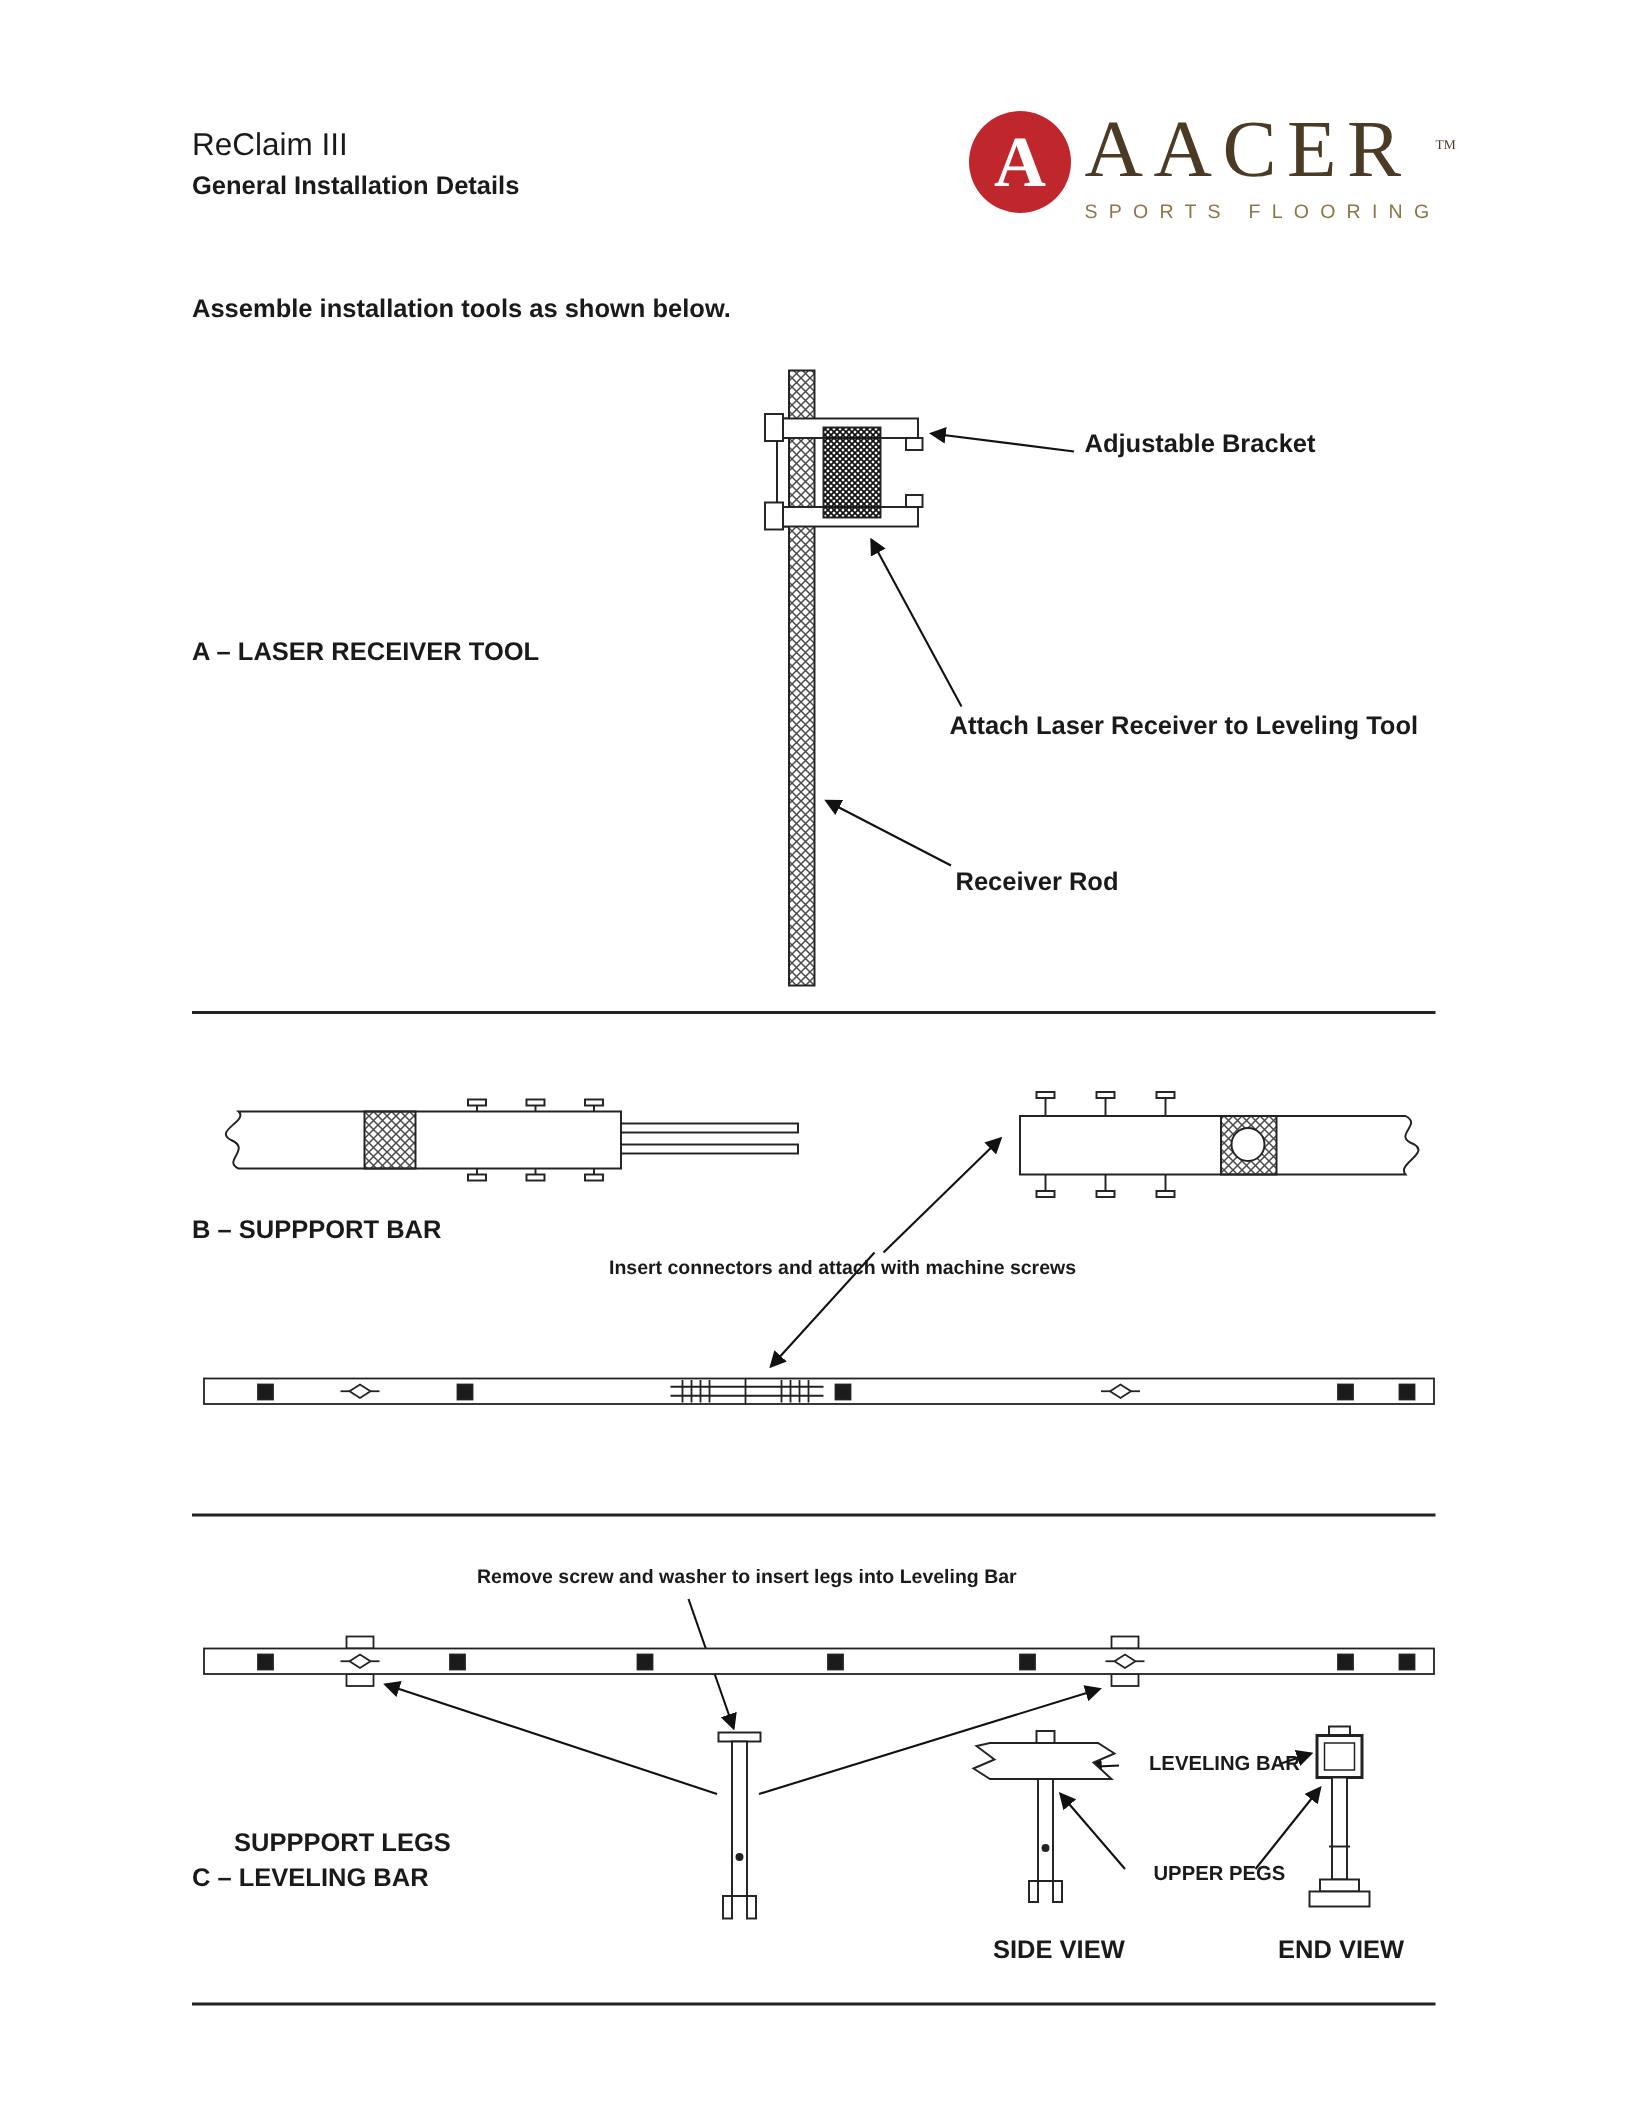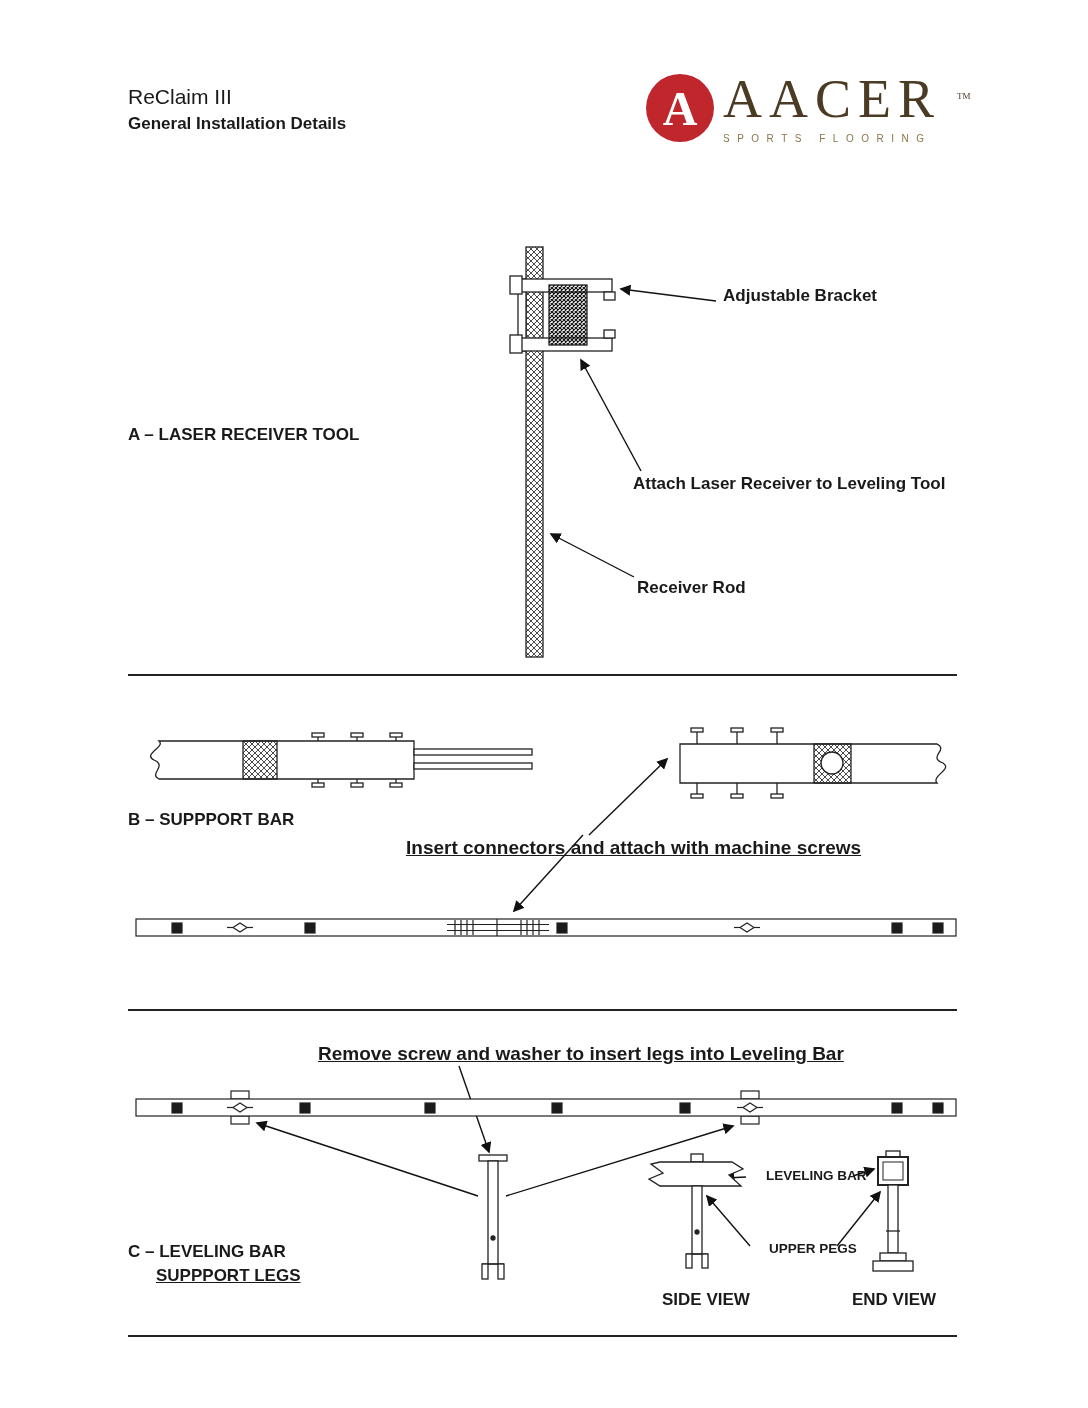--- a/index.html
+++ b/index.html
@@ -4,37 +4,37 @@
 <style>
   html,body { margin:0; padding:0; background:#fff; }
   .page {
     position:relative; width:1088px; height:1408px; background:#ffffff;
     font-family:"Liberation Sans", sans-serif; color:#1a1a1a; overflow:hidden;
   }
   svg.art { position:absolute; left:0; top:0; }
   .lbl { position:absolute; white-space:nowrap; line-height:1.2; }
   .t21 { font-size:21px; }
   .t17 { font-size:17px; }
-  .t175 { font-size:19px;text-decoration:underline; }
+  .t175 { font-size:13px; }
   .t13 { font-size:13.5px;padding-left:16px; }
   .b { font-weight:700; }
   
   .logo { position:absolute; display:flex; align-items:flex-start; gap:9px; }
   .logo-circle {
     width:68px; height:68px; border-radius:50%; background:#c0272d; color:#ffffff;
     display:flex; align-items:center; justify-content:center;
     font-family:"Liberation Serif", serif; font-size:48px; font-weight:700; margin-top:2px;
   }
   .logo-brand {
     font-family:"Liberation Serif", serif; font-size:54px; line-height:1;
     letter-spacing:7px; color:#4b3a24;
   }
   .logo-tm { font-size:9px; color:#4b3a24; vertical-align:18px; letter-spacing:0; margin-left:16px; }
   .logo-tagline {
-    font-size:10px; letter-spacing:7.5px; color:#8c7549; margin-top:7px;
+    font-size:13px; letter-spacing:7.5px; color:#8c7549; margin-top:7px;
   }
 </style>
 </head>
 <body>
 
 <div class="page">
 
   <svg class="art" width="1088" height="1408" viewBox="0 0 1088 1408">
     <defs>
       <pattern id="xh" width="6" height="6" patternUnits="userSpaceOnUse">
@@ -203,30 +203,31 @@
   <div class="logo" style="left:646px; top:72px;">
     <div class="logo-circle">
       <span>A</span>
     </div>
     <div class="logo-text">
       <div class="logo-brand"><span>AACER</span><span class="logo-tm">TM</span></div>
       <div class="logo-tagline">SPORTS FLOORING</div>
     </div>
   </div>
 
+  <div class="lbl t17 b" style="left:128px; top:196px;">Assemble installation tools as shown below.</div>
 
   <div class="lbl t17 b" style="left:128px; top:425px;">A – LASER RECEIVER TOOL</div>
   <div class="lbl t17 b" style="left:723px; top:286px;">Adjustable Bracket</div>
   <div class="lbl t17 b" style="left:633px; top:474px;">Attach Laser Receiver to Leveling Tool</div>
   <div class="lbl t17 b" style="left:637px; top:578px;">Receiver Rod</div>
 
   <div class="lbl t17 b" style="left:128px; top:810px;">B – SUPPPORT BAR</div>
   <div class="lbl t175 b" style="left:406px; top:837px;">Insert connectors and attach with machine screws</div>
 
   <div class="lbl t175 b" style="left:318px; top:1043px;">Remove screw and washer to insert legs into Leveling Bar</div>
   <div class="lbl t17 b" style="left:128px; top:1194px;margin-top:48px;">C – LEVELING BAR</div>
-  <div class="lbl t17 b" style="left:156px; top:1266px;text-decoration:underline;">SUPPPORT LEGS</div>
+  <div class="lbl t17 b" style="left:156px; top:1219px;">SUPPPORT LEGS</div>
   <div class="lbl t13 b" style="left:750px; top:1168px;">LEVELING BAR</div>
   <div class="lbl t13 b" style="left:753px; top:1241px;">UPPER PEGS</div>
   <div class="lbl t17 b" style="left:662px; top:1290px;">SIDE VIEW</div>
   <div class="lbl t17 b" style="left:852px; top:1290px;">END VIEW</div>
 
 </div>
 
 </body></html>

